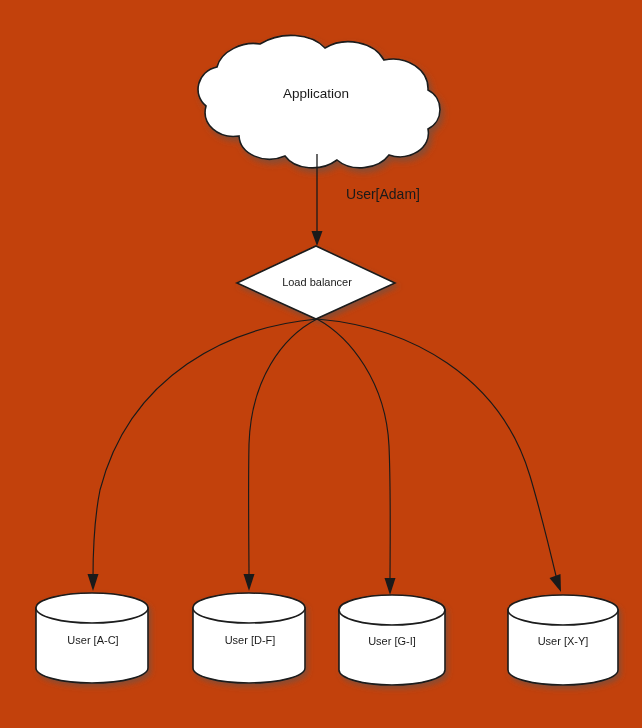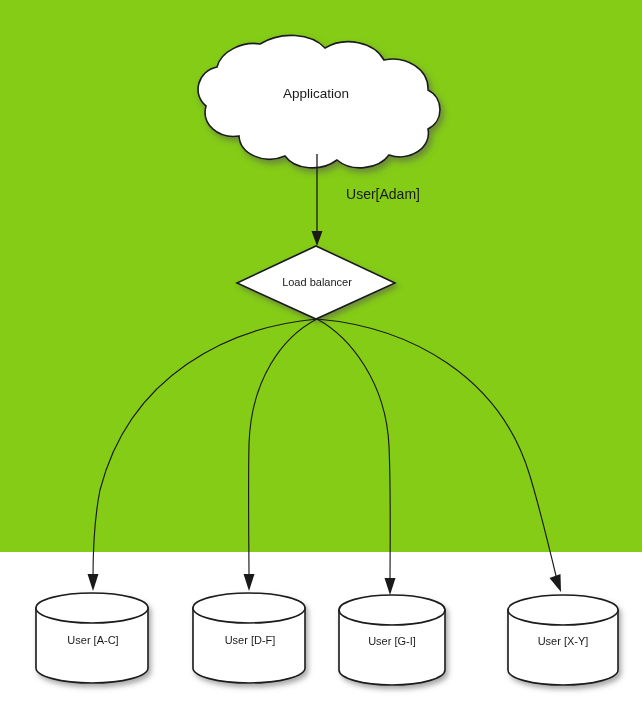--- a/index.html
+++ b/index.html
@@ -9,22 +9,22 @@
   }
   body {
     width: 642px;
     height: 728px;
     font-family: "Liberation Sans", sans-serif;
     overflow: hidden;
   }
   #diagram-canvas {
     position: relative;
     width: 642px;
-    height: 552px;
-    background: #84cc16;
+    height: 728px;
+    background: #c2410c;
   }
   svg.diagram-svg {
     display: block;
     width: 642px;
     height: 728px;
   }
   .node-stroke {
     stroke: #1a1a1a;
     stroke-width: 1.6;
     fill: #ffffff;

